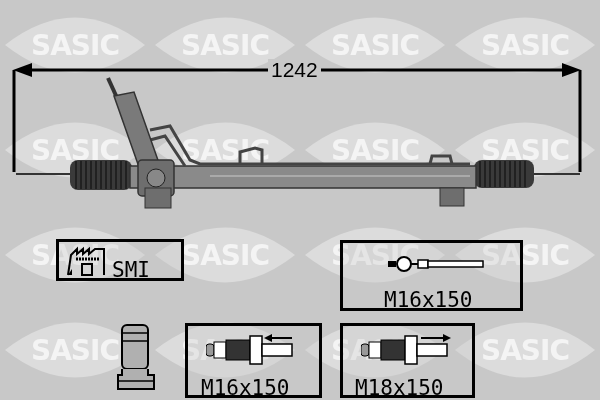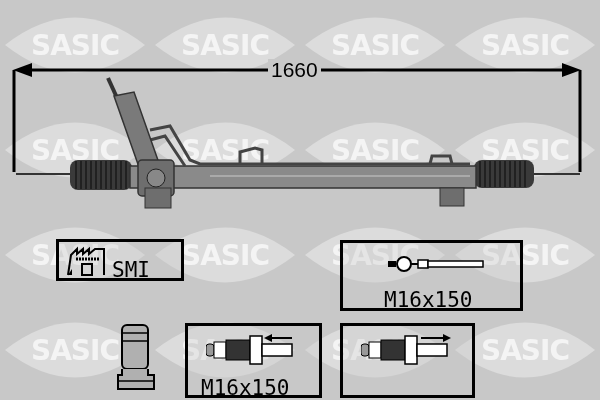--- a/index.html
+++ b/index.html
@@ -65,21 +65,21 @@
       </svg><div class="wm-text">SASIC</div></div>
   </div>
 
 <svg style="position:absolute;left:0;top:0" width="600" height="400">
   <line x1="14" y1="70" x2="14" y2="172" stroke="#000" stroke-width="3"></line>
   <line x1="580" y1="70" x2="580" y2="172" stroke="#000" stroke-width="3"></line>
   <line x1="28" y1="70" x2="566" y2="70" stroke="#000" stroke-width="3"></line>
   <polygon points="13,70 32,63 32,77" fill="#000"></polygon>
   <polygon points="581,70 562,63 562,77" fill="#000"></polygon>
 </svg>
-<div class="dim-label">1660</div>
+<div class="dim-label">1242</div>
 
 <svg style="position:absolute;left:0;top:0" width="600" height="400">
 
   <line x1="16" y1="174" x2="72" y2="174" stroke="#333" stroke-width="2"></line>
   <line x1="530" y1="174" x2="580" y2="174" stroke="#333" stroke-width="2"></line>
 
   <g>
     <rect x="70" y="160" width="62" height="30" rx="8" fill="#3a3a3a"></rect>
     <g stroke="#111" stroke-width="1.2">
       <line x1="76" y1="161" x2="76" y2="189"></line>
@@ -175,13 +175,14 @@
 <div class="box" style="left:340px;top:323px;width:135px;height:75px;">
   <svg style="position:absolute;left:18px;top:6px" width="110" height="36" viewBox="0 0 110 36">
     <rect x="0" y="12" width="8" height="12" rx="3" fill="#999" stroke="#000"></rect>
     <rect x="8" y="10" width="12" height="16" fill="#fff" stroke="#000"></rect>
     <rect x="20" y="8" width="24" height="20" fill="#333" stroke="#000"></rect>
     <rect x="44" y="4" width="12" height="28" fill="#fff" stroke="#000" stroke-width="1.5"></rect>
     <rect x="56" y="12" width="30" height="12" fill="#fff" stroke="#000" stroke-width="1.5"></rect>
     <line x1="60" y1="6" x2="84" y2="6" stroke="#000" stroke-width="2"></line>
     <polygon points="90,6 82,2 82,10" fill="#000"></polygon>
   </svg>
+  <div class="box-label" style="left:12px;top:42px;">M18x150</div>
 </div>
 
 </body></html>

